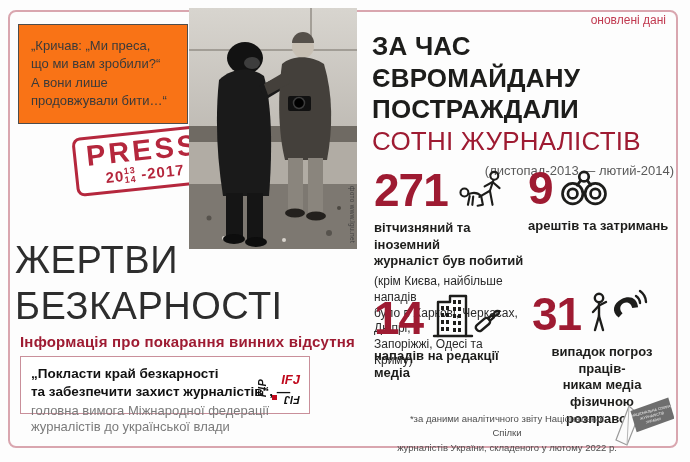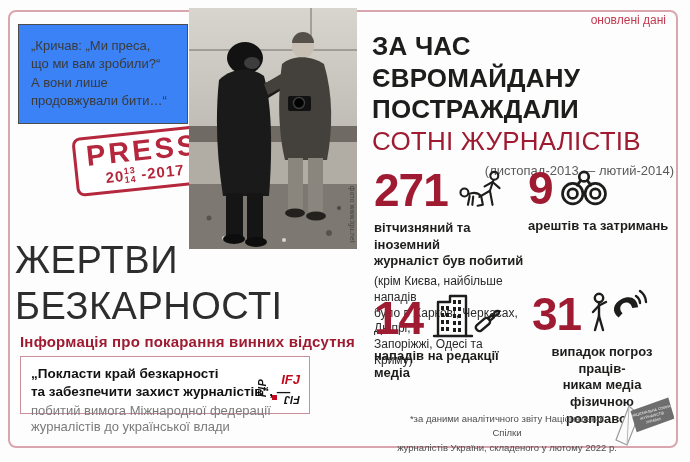--- a/index.html
+++ b/index.html
@@ -7,21 +7,21 @@
     --frame-pink:#d9a6af; --text-black:#1d1d1b; --text-gray:#6f6f6f;
   }
   *{margin:0;padding:0;box-sizing:border-box;}
   html,body{background:#e8e8e8;}
   body{font-family:"Liberation Sans","DejaVu Sans",sans-serif;}
   .canvas{position:relative;width:690px;height:462px;background:#fdfdfd;overflow:hidden;margin:0 auto;}
   .frame{position:absolute;left:8px;top:10px;width:670px;height:438px;border:2px solid var(--frame-pink);border-radius:8px;}
   .pre{white-space:pre-line;}
 
   
-  .witness-box{position:absolute;left:18px;top:24px;width:170px;height:100px;border:1px solid #4d4d4d;background:#3b82f6;padding:12px 8px 8px 12px;}
+  .witness-box{position:absolute;left:18px;top:24px;width:170px;height:100px;border:1px solid #4d4d4d;background:#f97316;padding:12px 8px 8px 12px;}
   .witness-box .q{font-size:13px;line-height:1.42;color:#3a3a3a;}
 
   
   .stamp{position:absolute;left:74px;top:131px;transform:rotate(-6deg);border:3px solid var(--stamp-red);border-radius:8px;color:var(--stamp-red);background:rgba(255,255,255,.92);padding:1px 10px 3px;text-align:center;}
   .stamp .word{font-size:29px;font-weight:bold;letter-spacing:3px;line-height:1.05;}
   .stamp .years{font-size:15px;font-weight:bold;letter-spacing:1px;}
   .stamp .frac{display:inline-flex;flex-direction:column;vertical-align:middle;font-size:9px;line-height:1;font-weight:bold;transform:translateY(-1px);}
 
   
   .masthead{position:absolute;left:15px;top:196px;font-size:38px;font-weight:300;letter-spacing:.5px;line-height:1.2;color:#2d2d2d;margin-top:42px;}
@@ -231,21 +231,21 @@
     </div>
     <div class="lbl pre">випадок погроз праців-
 никам медіа фізичною
 розправою</div>
   </div>
 
   <div class="impunity-heading">Інформація про покарання винних відсутня</div>
   <div class="ifj-box">
     <div class="bold pre">„Покласти край безкарності
 та забезпечити захист журналістів“, —</div>
-    <div class="attr pre">побитий вимога Міжнародної федерації
+    <div class="attr pre">головна вимога Міжнародної федерації
 журналістів до української влади</div>
     <div class="ifj-logo">
       <span class="fip">FIP</span>
       <span class="ifj">IFJ</span>
       <span class="fij">FIJ</span>
       <span class="dot"></span>
     </div>
   </div>
 
   <div class="footnote pre">*за даними аналітичного звіту Національної Спілки

